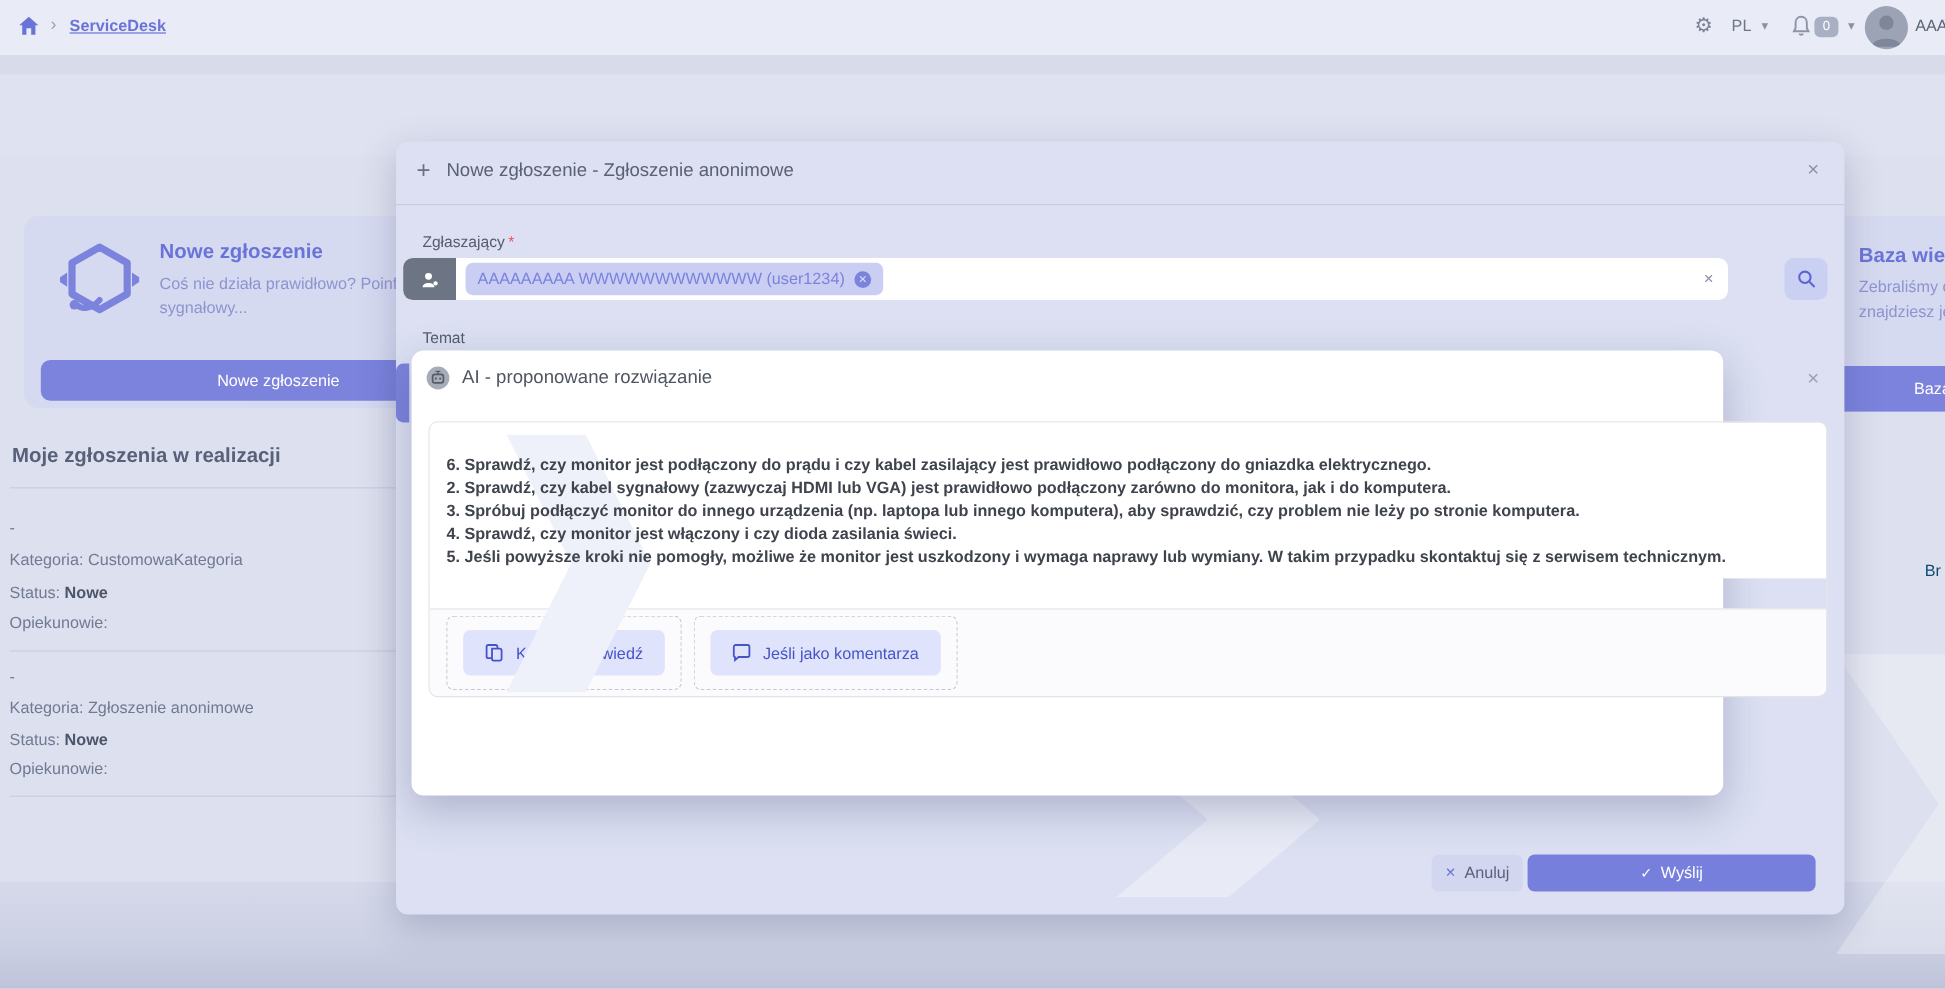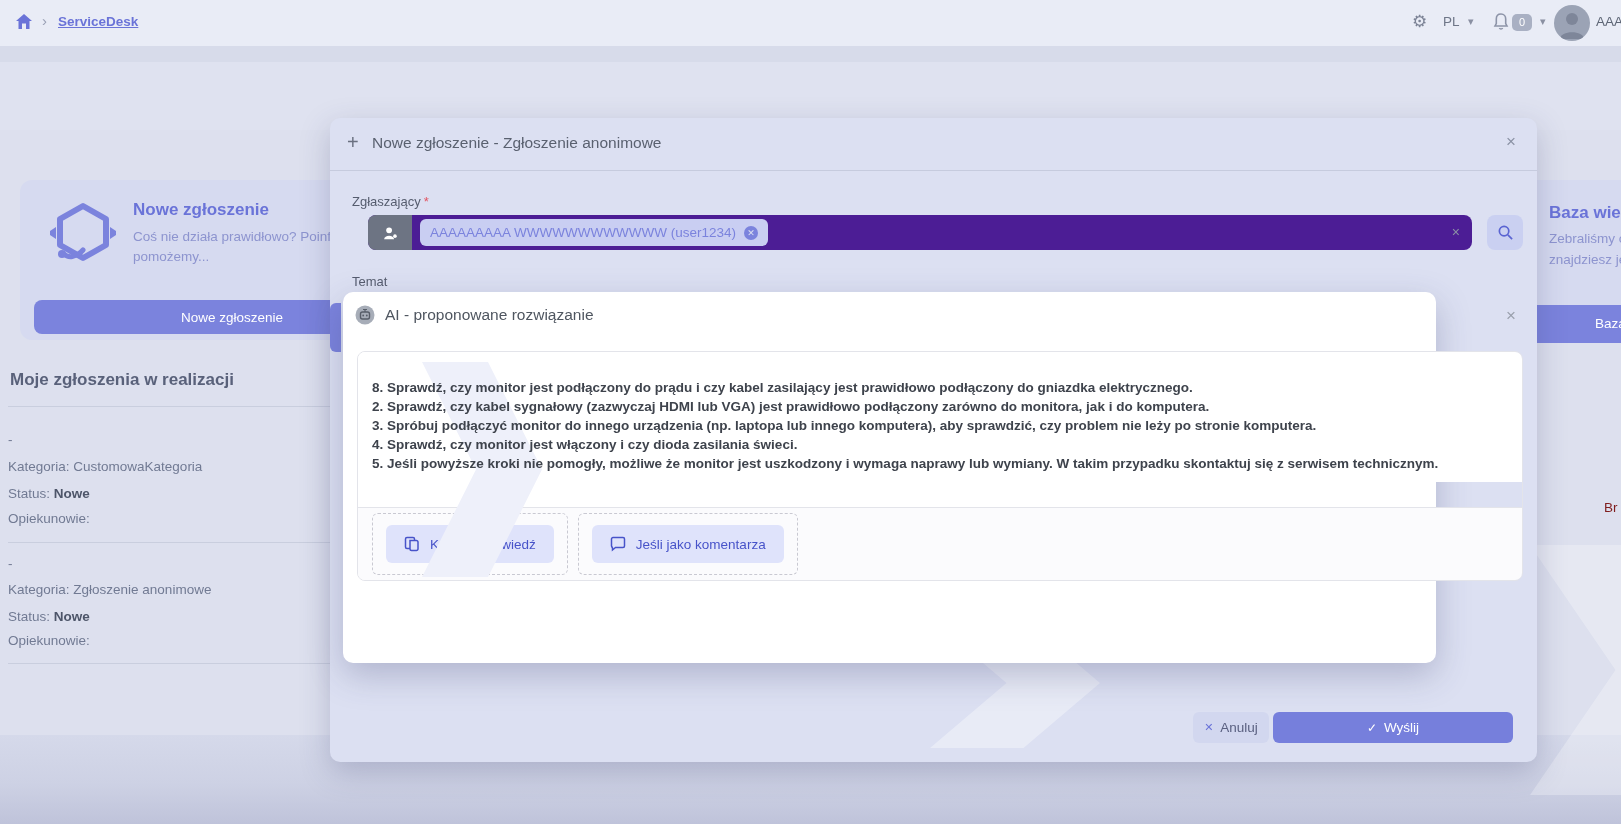--- a/index.html
+++ b/index.html
@@ -48,34 +48,34 @@
   .tk { position:absolute; left:8px; font-size:13.5px; color:#717a93; }
   .tk b { color:#4d5569; }
   .ticket-row { cursor:pointer; }
 
   .card-right { position:absolute; left:1500px; top:180px; width:300px; height:163px; background:#d6daf0; border-radius:12px 0 0 12px; }
   .card-right-title { position:absolute; left:1549px; top:203px; font-size:17px; font-weight:bold; color:#6a73d8; white-space:nowrap; }
   .card-right-d1 { position:absolute; left:1549px; top:231px; font-size:13.5px; color:#8d94cf; white-space:nowrap; }
   .card-right-d2 { position:absolute; left:1549px; top:252px; font-size:13.5px; color:#8d94cf; white-space:nowrap; }
   .btn-kb { position:absolute; left:1500px; top:305px; width:300px; height:38px; background:#7b83dd; color:#fff; font-size:13.5px; cursor:pointer; }
   .btn-kb span { position:absolute; left:95px; top:11px; white-space:nowrap; }
-  .frag-br { position:absolute; left:1604px; top:468px; font-size:13.5px; color:#7f1d1d;margin-top:32px; }
+  .frag-br { position:absolute; left:1604px; top:468px; font-size:13.5px; color:#0c4a6e; }
 
   .wm { position:absolute; pointer-events:none; }
   .chev { clip-path:polygon(0 0,55% 0,100% 50%,55% 100%,0 100%,45% 50%); }
 
   
   .modal1 { position:absolute; left:330px; top:118px; width:1207px; height:644px; background:#dce0f2; border-radius:10px; box-shadow:0 10px 30px rgba(60,65,110,.25); z-index:10; }
   .m1-plus { position:absolute; left:17px; top:13px; font-size:20px; color:#6a7080; }
   .m1-title { position:absolute; left:42px; top:16px; font-size:15.5px; color:#5a6170; }
   .m1-close { position:absolute; left:1176px; top:14px; font-size:17px; color:#8b92a5; cursor:pointer; }
   .m1-hdiv { position:absolute; left:0; top:52px; width:1207px; height:1px; background:#c6cbde; }
   .m1-label { position:absolute; left:22px; top:76px; font-size:13px; color:#555c6e; }
   .m1-req { color:#e25563; margin-left:3px; }
-  .m1-input { position:absolute; left:38px; top:97px; width:1104px; height:35px; background:#4c1d95; border-radius:8px; cursor:text; }
+  .m1-input { position:absolute; left:6px; top:97px; width:1104px; height:35px; background:#ffffff; border-radius:8px; cursor:text; }
   .m1-input-icon { position:absolute; left:0; top:0; width:44px; height:35px; background:#6d7483; border-radius:8px 0 0 8px; display:flex; align-items:center; justify-content:center; }
   .chip { position:absolute; left:52px; top:4px; height:27px; background:#c9cef2; border-radius:6px; display:flex; align-items:center; gap:8px; padding:0 10px; }
   .chip-text { font-size:13.5px; color:#7b83dd; white-space:nowrap; }
   .chip-x { width:14px; height:14px; border-radius:50%; background:#7b83dd; color:#dce0f2; font-size:9px; line-height:14px; text-align:center; cursor:pointer; }
   .m1-clear { position:absolute; right:12px; top:9px; font-size:14px; color:#8b91a5; cursor:pointer; }
   .m1-search { position:absolute; left:1157px; top:97px; width:36px; height:35px; background:#cad0f1; border-radius:8px; display:flex; align-items:center; justify-content:center; cursor:pointer; }
   .m1-label2 { position:absolute; left:22px; top:156px; font-size:13px; color:#555c6e; }
   .m1-sliver { position:absolute; left:0; top:185px; width:11px; height:49px; background:#7b83dd; border-radius:6px 0 0 6px; }
   .btn-anuluj { position:absolute; left:863px; top:594px; width:76px; height:31px; background:#d2d7ef; border-radius:6px; color:#5a6080; font-size:13.5px; display:flex; align-items:center; justify-content:center; gap:7px; cursor:pointer; }
   .btn-wyslij { position:absolute; left:943px; top:594px; width:240px; height:31px; background:#767fdc; border-radius:6px; color:#fff; font-size:13.5px; display:flex; align-items:center; justify-content:center; gap:7px; cursor:pointer; }
@@ -183,21 +183,21 @@
   <div class="card-left"></div>
   <svg class="card-left-icon" viewBox="0 0 70 66">
     <path d="M35 6 L58 19 V45 L35 58 L12 45 V19 Z" fill="none" stroke="#7b83dd" stroke-width="6" stroke-linejoin="round"></path>
     <path d="M8 27 L2 31 V35 L8 39 Z M62 27 L68 31 V35 L62 39 Z" fill="#7b83dd"></path>
     <path d="M35 50 C28 58 20 58 16 54" fill="none" stroke="#7b83dd" stroke-width="5" stroke-linecap="round"></path>
     <circle cx="14" cy="54" r="4" fill="#7b83dd"></circle>
   </svg>
   <div class="card-left-title">Nowe zgłoszenie</div>
   <div class="card-left-desc">
     <span>Coś nie działa prawidłowo? Poinfor</span><br>
-    <span>pomożemy...</span>
+    <span>sygnałowy...</span>
   </div>
   <div class="btn-new-ticket">Nowe zgłoszenie</div>
 
   <div class="tickets-title">Moje zgłoszenia w realizacji</div>
   <div class="hdiv" style="top:406px"></div>
 
   <div class="ticket-row">
     <div class="tk" style="top:432px">-</div>
     <div class="tk" style="top:459px"><span>Kategoria:</span> <span>CustomowaKategoria</span></div>
     <div class="tk" style="top:486px"><span>Status:</span> <b>Nowe</b></div>
@@ -275,21 +275,21 @@
       <circle cx="8.2" cy="10.5" r="0.9" fill="#575d68"></circle>
         <circle cx="11.8" cy="10.5" r="0.9" fill="#575d68"></circle>
       <path d="M10 7 V4.5 M8 4.5 H12" stroke="#575d68" stroke-width="1.2"></path>
     </svg>
     <span class="m2-title">AI - proponowane rozwiązanie</span>
     <span class="m2-close">×</span>
 
     <div class="m2-box">
       <div class="m2-box-wm chev"></div>
       <div class="m2-steps">
-        <div class="m2-step">8. Sprawdź, czy monitor jest podłączony do prądu i czy kabel zasilający jest prawidłowo podłączony do gniazdka elektrycznego.</div>
+        <div class="m2-step">6. Sprawdź, czy monitor jest podłączony do prądu i czy kabel zasilający jest prawidłowo podłączony do gniazdka elektrycznego.</div>
         <div class="m2-step">2. Sprawdź, czy kabel sygnałowy (zazwyczaj HDMI lub VGA) jest prawidłowo podłączony zarówno do monitora, jak i do komputera.</div>
         <div class="m2-step">3. Spróbuj podłączyć monitor do innego urządzenia (np. laptopa lub innego komputera), aby sprawdzić, czy problem nie leży po stronie komputera.</div>
         <div class="m2-step">4. Sprawdź, czy monitor jest włączony i czy dioda zasilania świeci.</div>
         <div class="m2-step">5. Jeśli powyższe kroki nie pomogły, możliwe że monitor jest uszkodzony i wymaga naprawy lub wymiany. W takim przypadku skontaktuj się z serwisem technicznym.</div>
       </div>
       <div class="m2-actions">
         <div class="dash-wrap">
           <div class="ai-btn">
             <svg width="16" height="16" viewBox="0 0 16 16">
                 <rect x="1.5" y="1.5" width="9" height="11" rx="1.5" fill="none" stroke="#4753c9" stroke-width="1.5"></rect>

